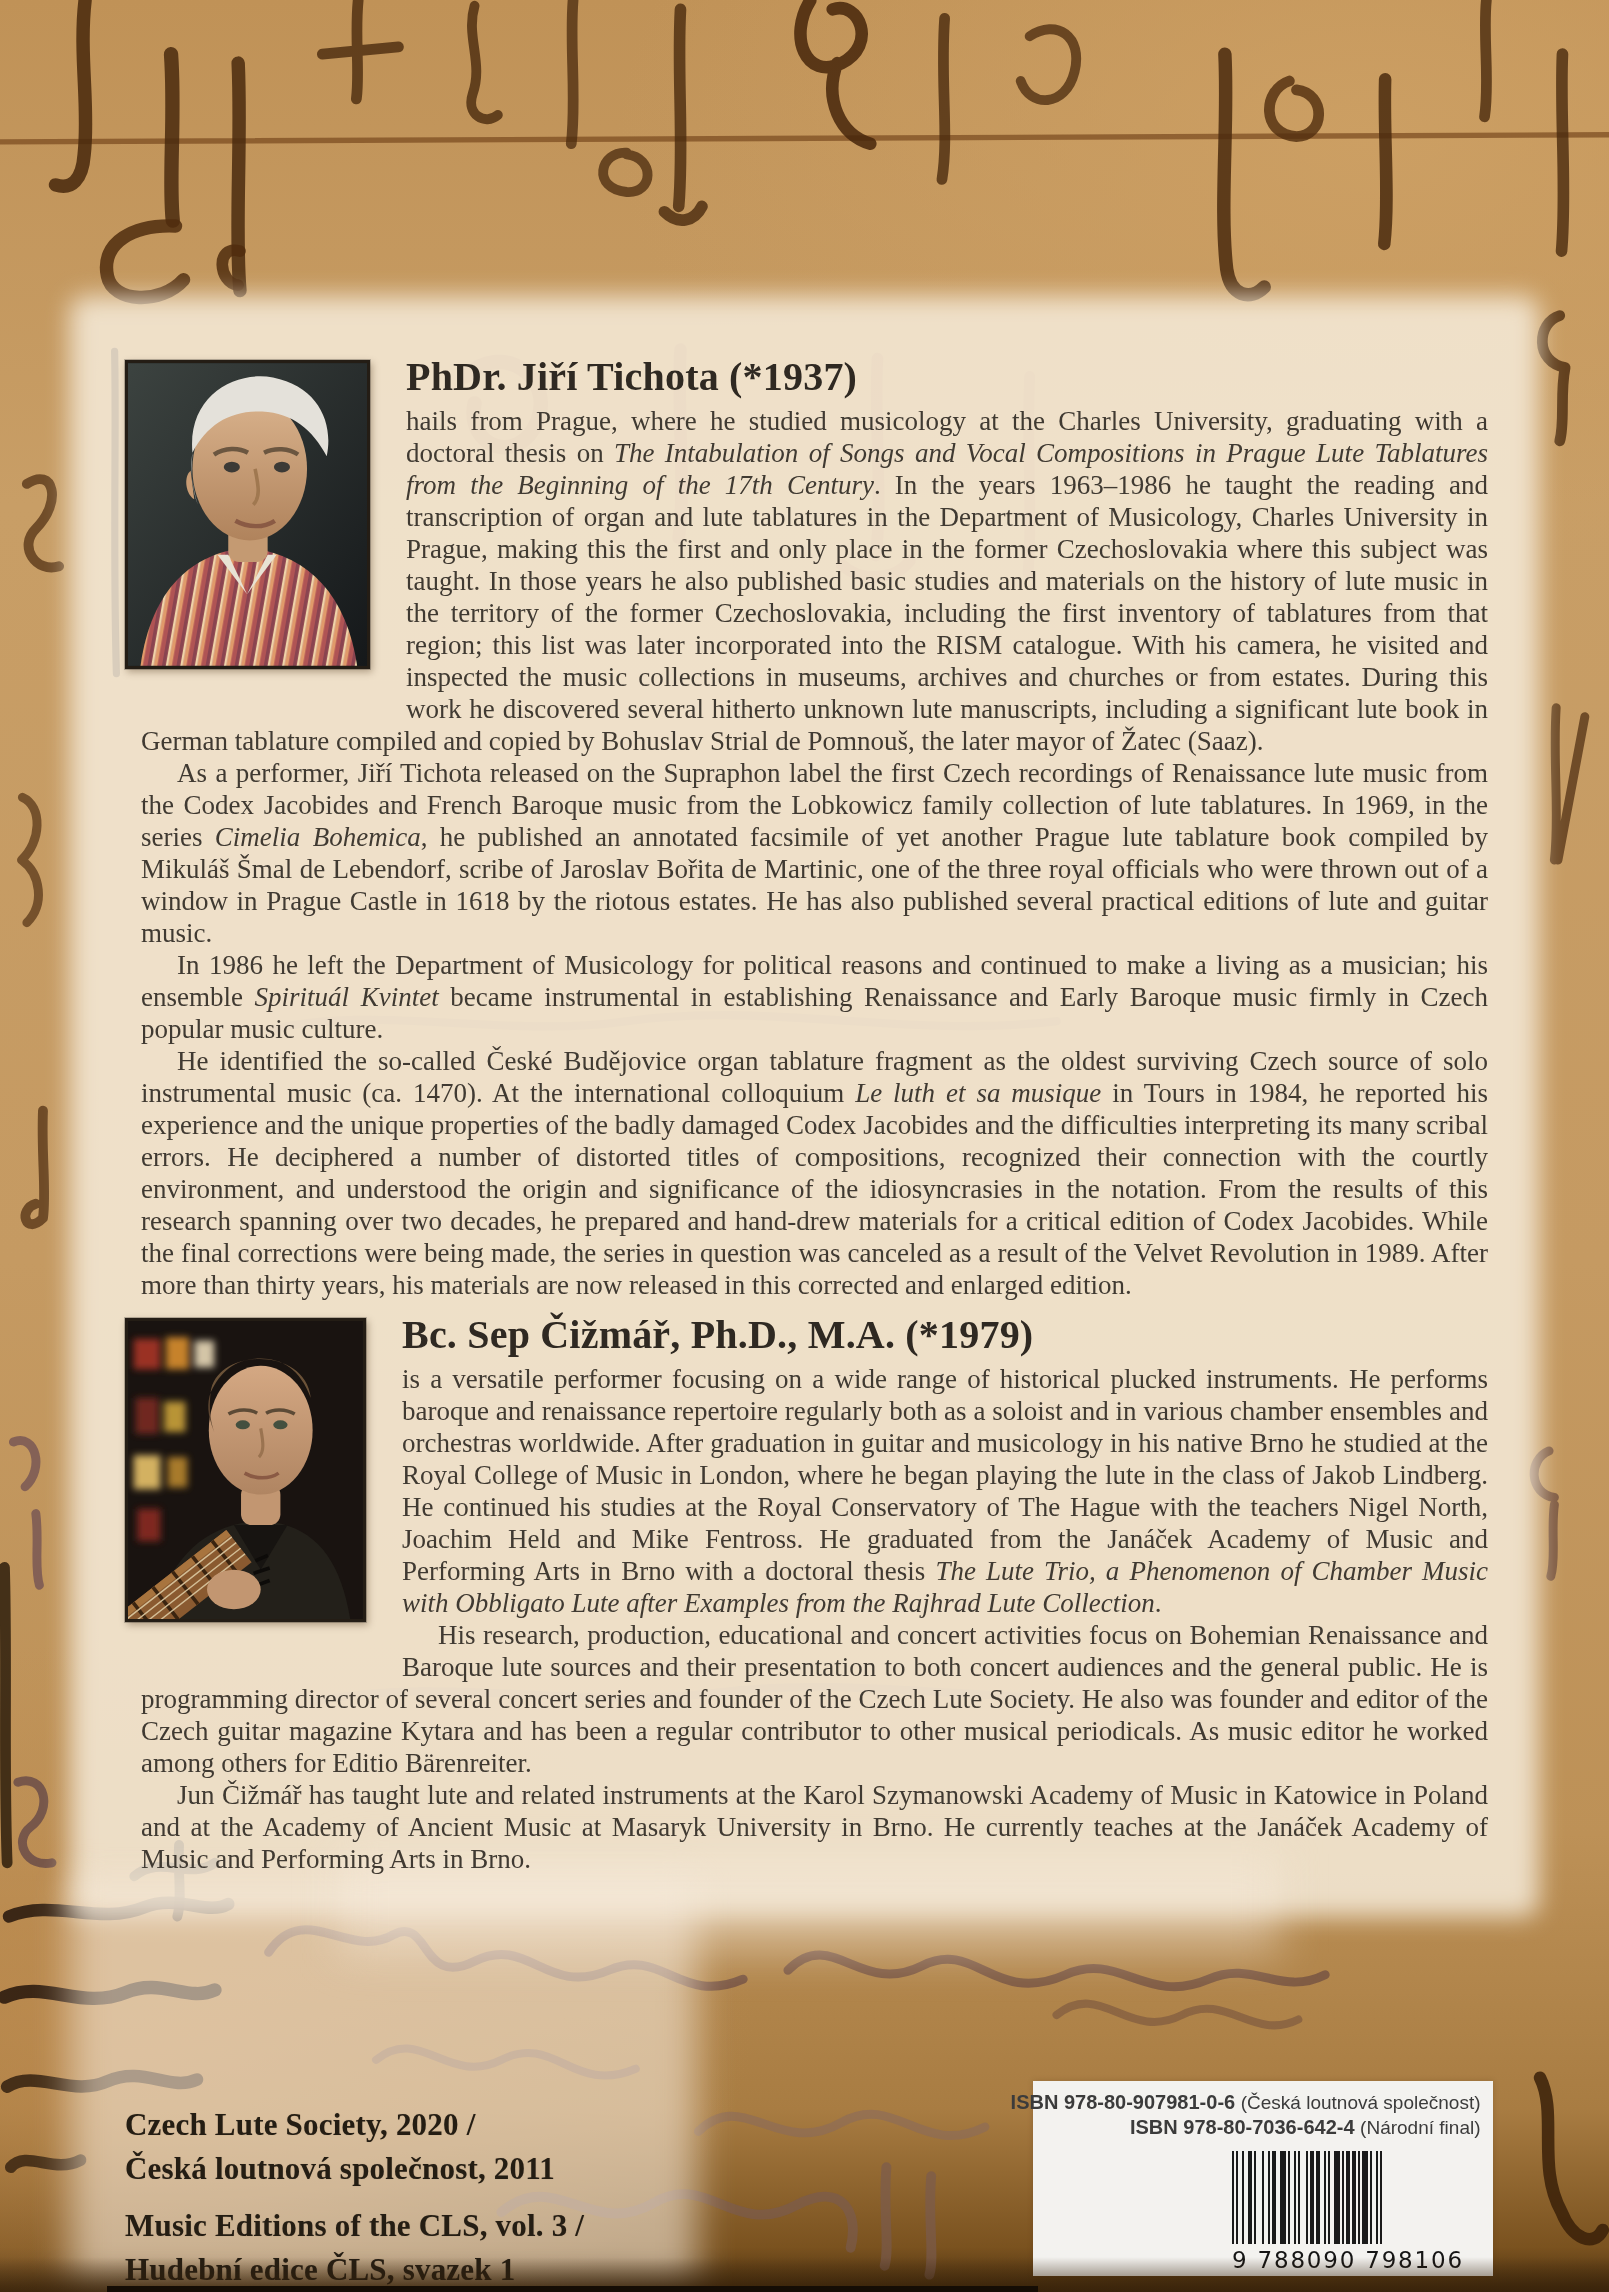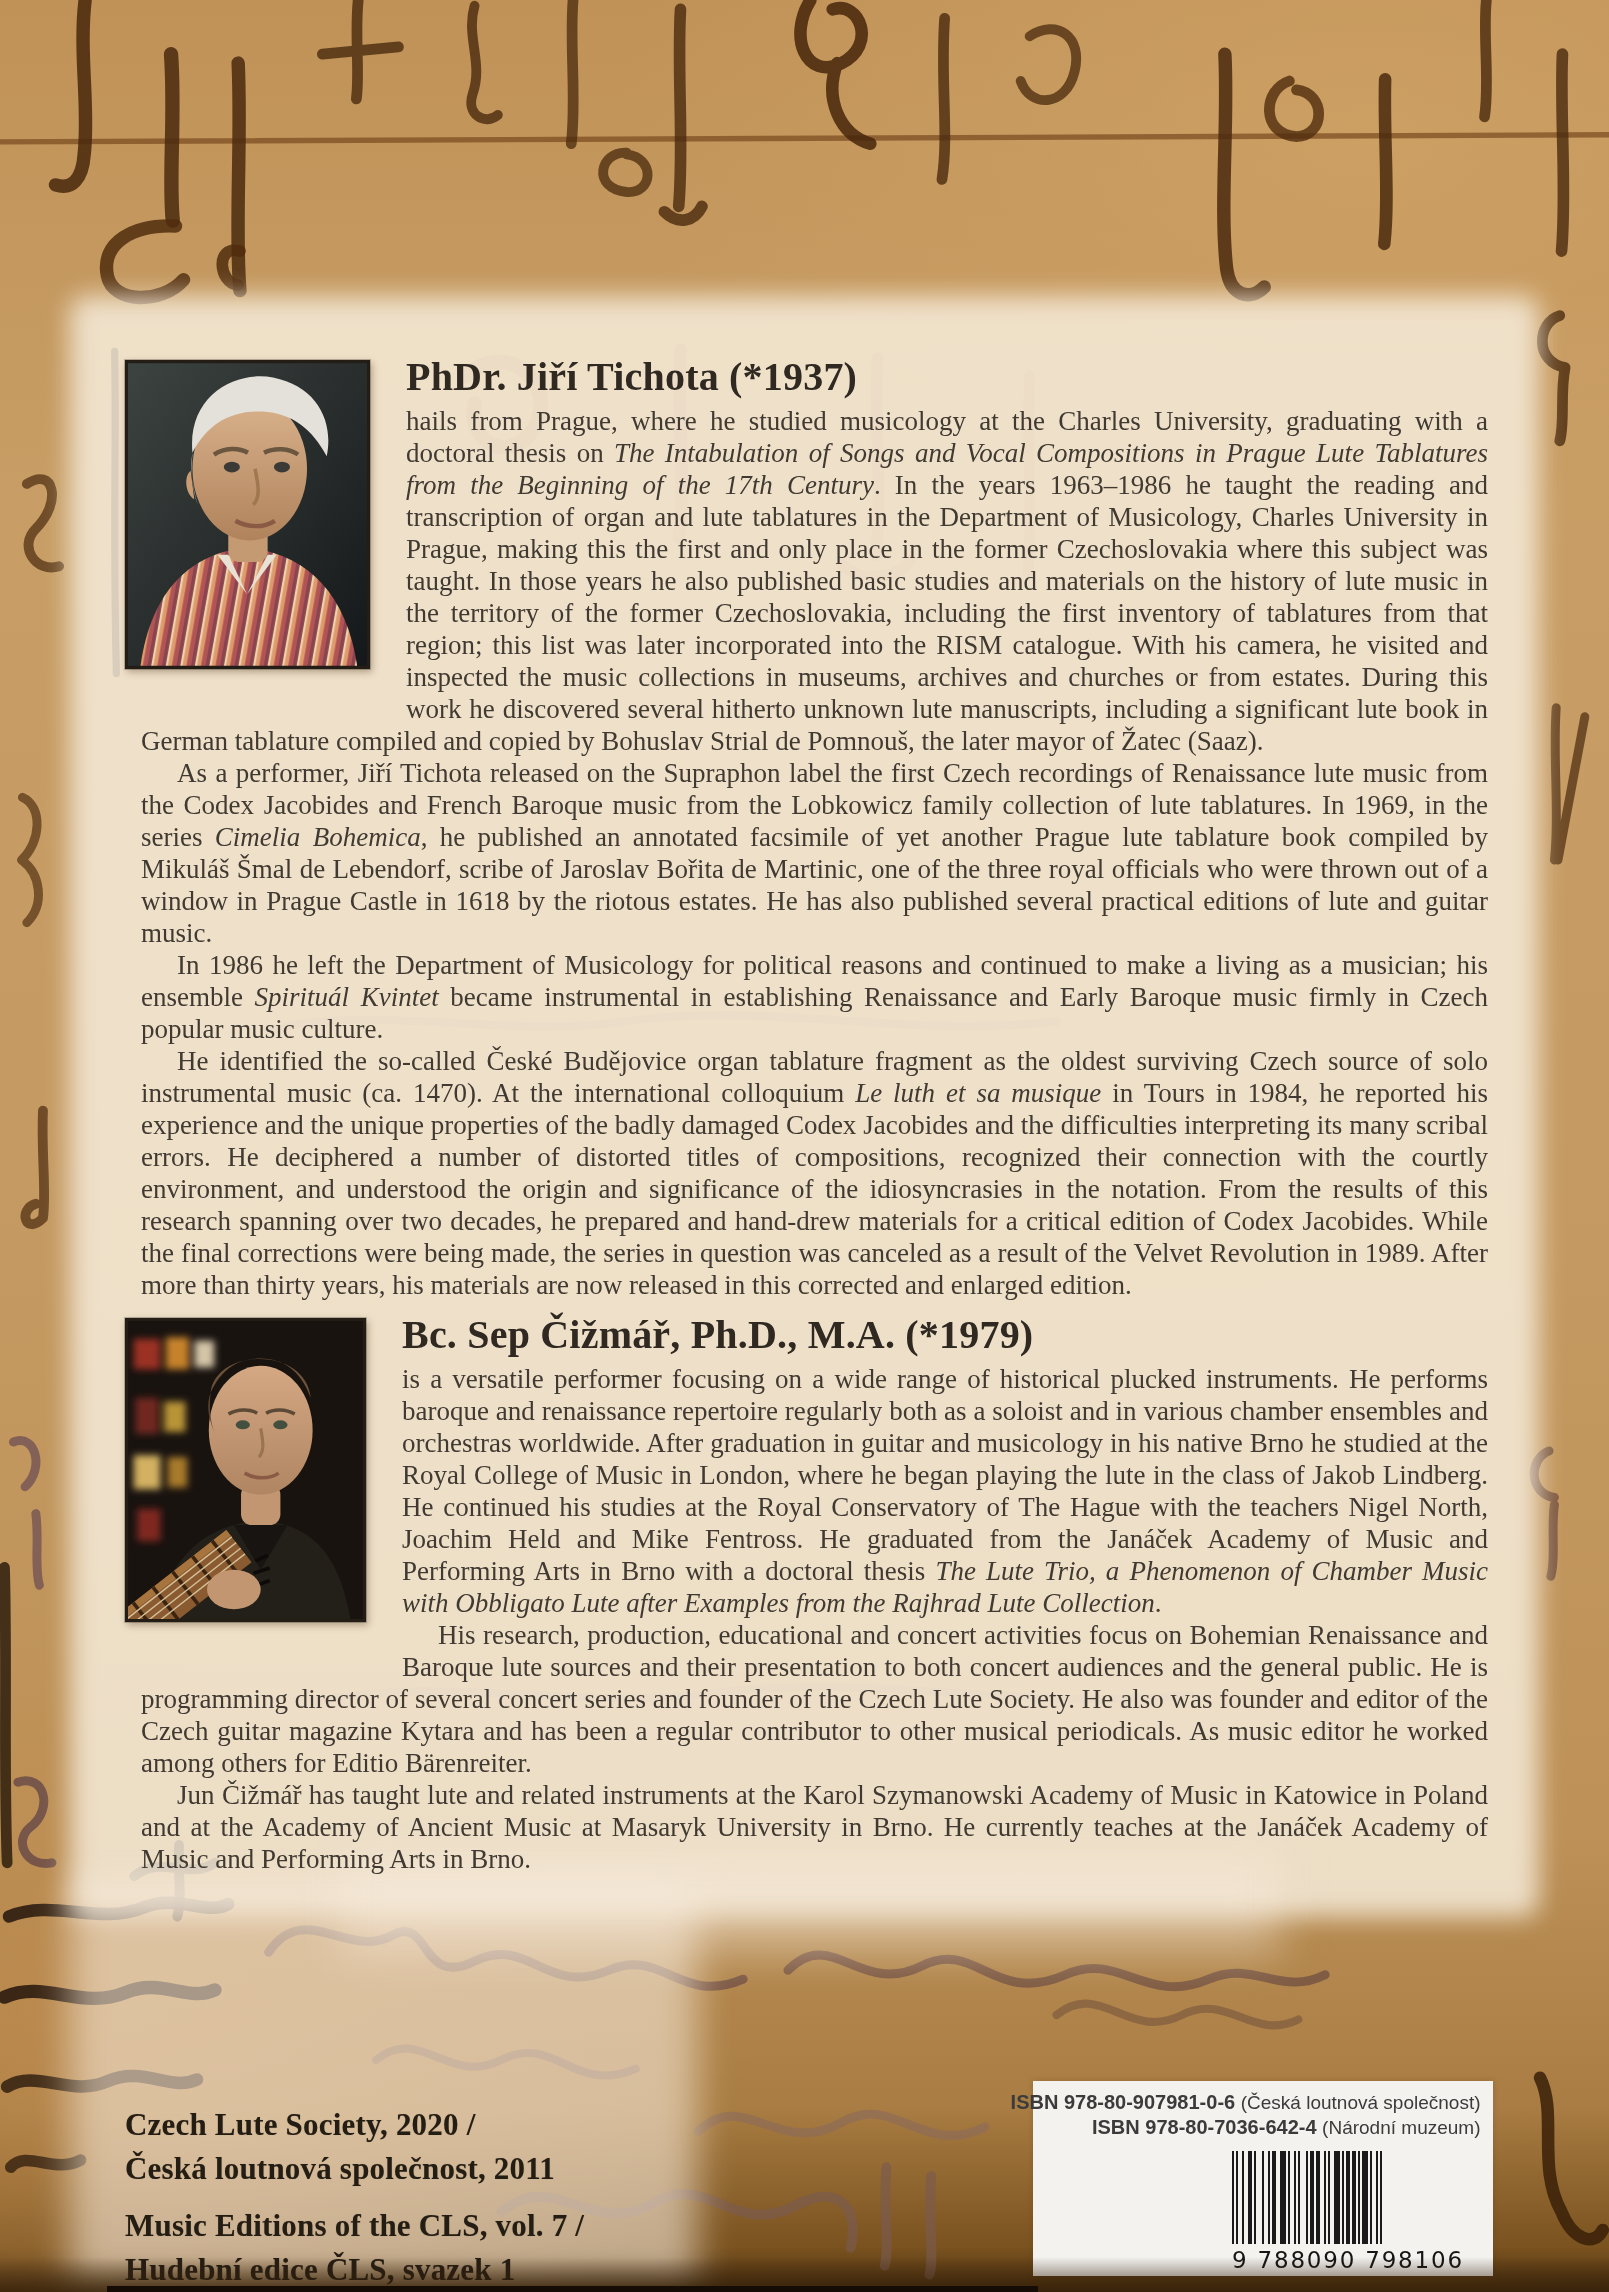--- a/index.html
+++ b/index.html
@@ -211,33 +211,33 @@
       </div>
       <h2>Bc. Sep Čižmář, Ph.D., M.A. (*1979)</h2>
       <p><span>is a versatile performer focusing on a wide range of historical plucked instruments. He performs baroque and renaissance repertoire regularly both as a soloist and in various chamber ensembles and orchestras worldwide. After graduation in guitar and musicology in his native Brno he studied at the Royal College of Music in London, where he began playing the lute in the class of Jakob Lindberg. He continued his studies at the Royal Conservatory of The Hague with the teachers Nigel North, Joachim Held and Mike Fentross. He graduated from the Janáček Academy of Music and Performing Arts in Brno with a doctoral thesis </span><span style="font-style: italic;">The Lute Trio, a Phenomenon of Chamber Music with Obbligato Lute after Examples from the Rajhrad Lute Collection</span><span>.</span></p>
       <p><span>His research, production, educational and concert activities focus on Bohemian Renaissance and Baroque lute sources and their presentation to both concert audiences and the general public. He is programming director of several concert series and founder of the Czech Lute Society. He also was founder and editor of the Czech guitar magazine Kytara and has been a regular contributor to other musical periodicals. As music editor he worked among others for Editio Bärenreiter.</span></p>
       <p><span>Jun Čižmář has taught lute and related instruments at the Karol Szymanowski Academy of Music in Katowice in Poland and at the Academy of Ancient Music at Masaryk University in Brno. He currently teaches at the Janáček Academy of Music and Performing Arts in Brno.</span></p>
     </section>
 
     <div class="publisher">
       <div class="line">Czech Lute Society, 2020 /</div>
       <div class="line">Česká loutnová společnost, 2011</div>
-      <div class="line group2">Music Editions of the CLS, vol. 7 /</div>
+      <div class="line group2">Music Editions of the CLS, vol. 3 /</div>
       <div class="line">Hudební edice ČLS, svazek 1</div>
     </div>
 
     <div class="isbnbox">
       <div class="txt">
         <div class="isbn-line">
           <span class="num">ISBN 978-80-907981-0-6</span>
           <span class="org">(Česká loutnová společnost)</span>
         </div>
         <div class="isbn-line">
           <span class="num">ISBN 978-80-7036-642-4</span>
-          <span class="org">(Národní muzeum)</span>
+          <span class="org">(Národní final)</span>
         </div>
       </div>
       <div class="barcode">
         <div class="bars" id="bars">
             <div style="width: 2px;"></div>
             <div class="g" style="width: 2px;"></div>
             <div style="width: 2px;"></div>
             <div class="g" style="width: 4px;"></div>
             <div style="width: 2px;"></div>
             <div class="g" style="width: 4px;"></div>

